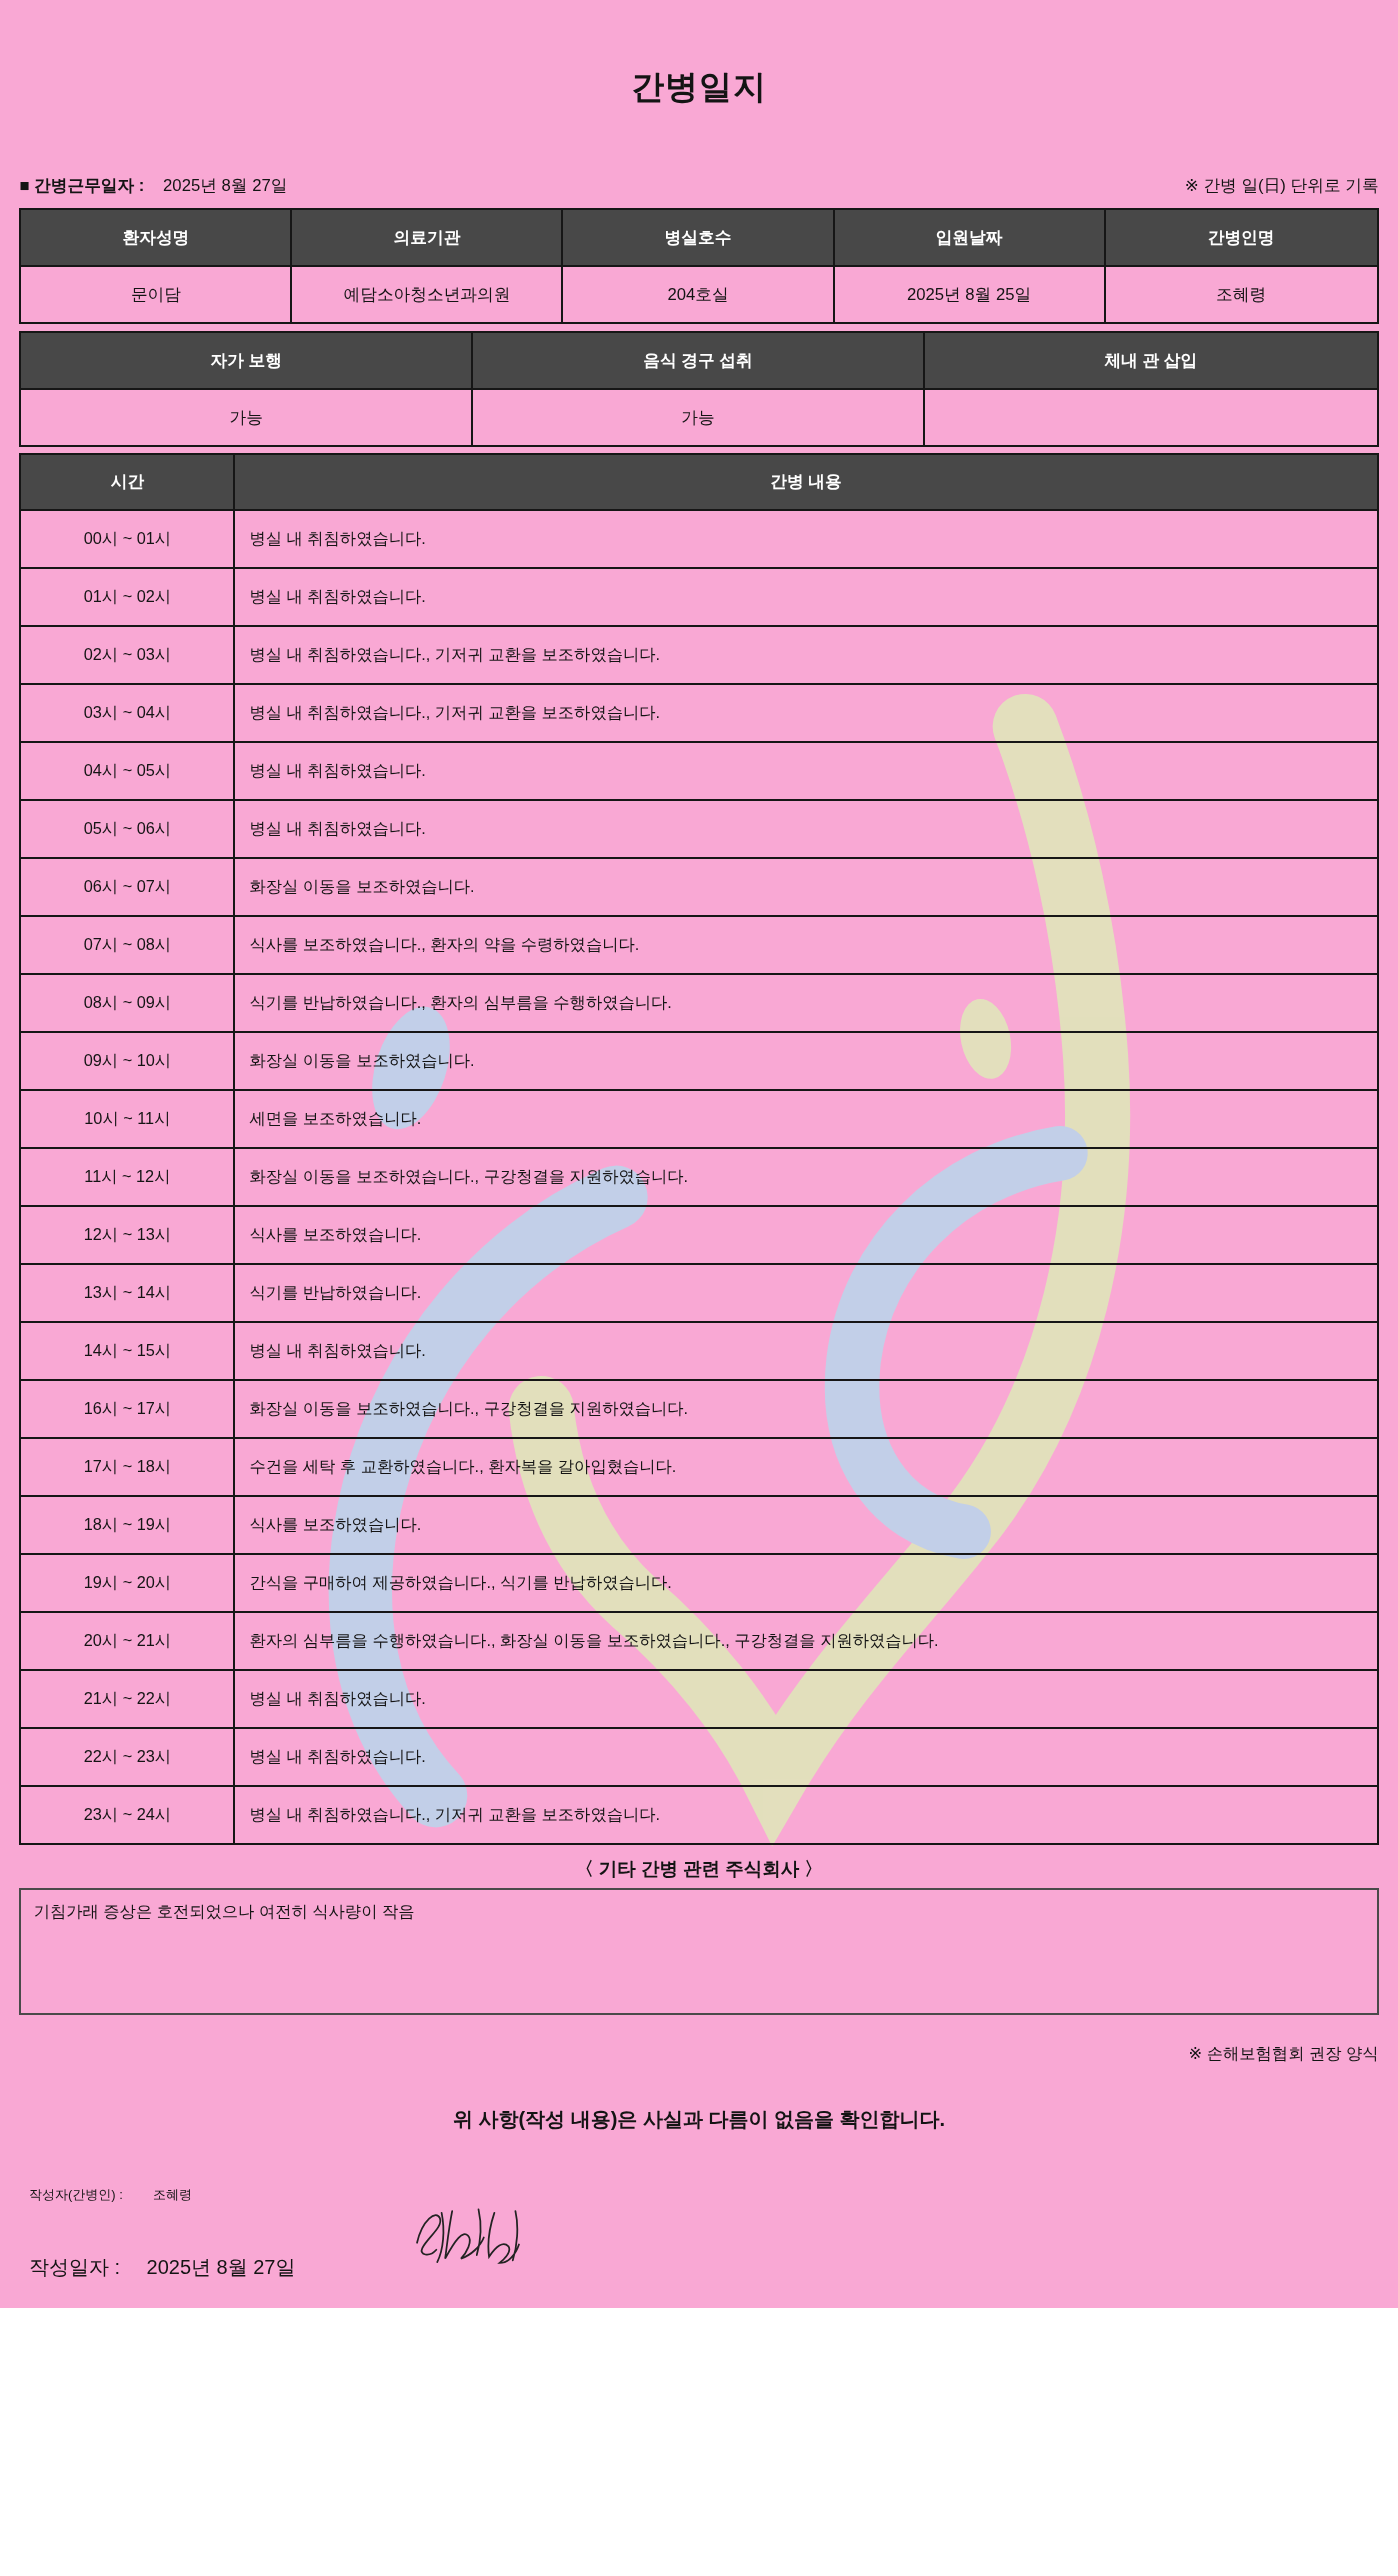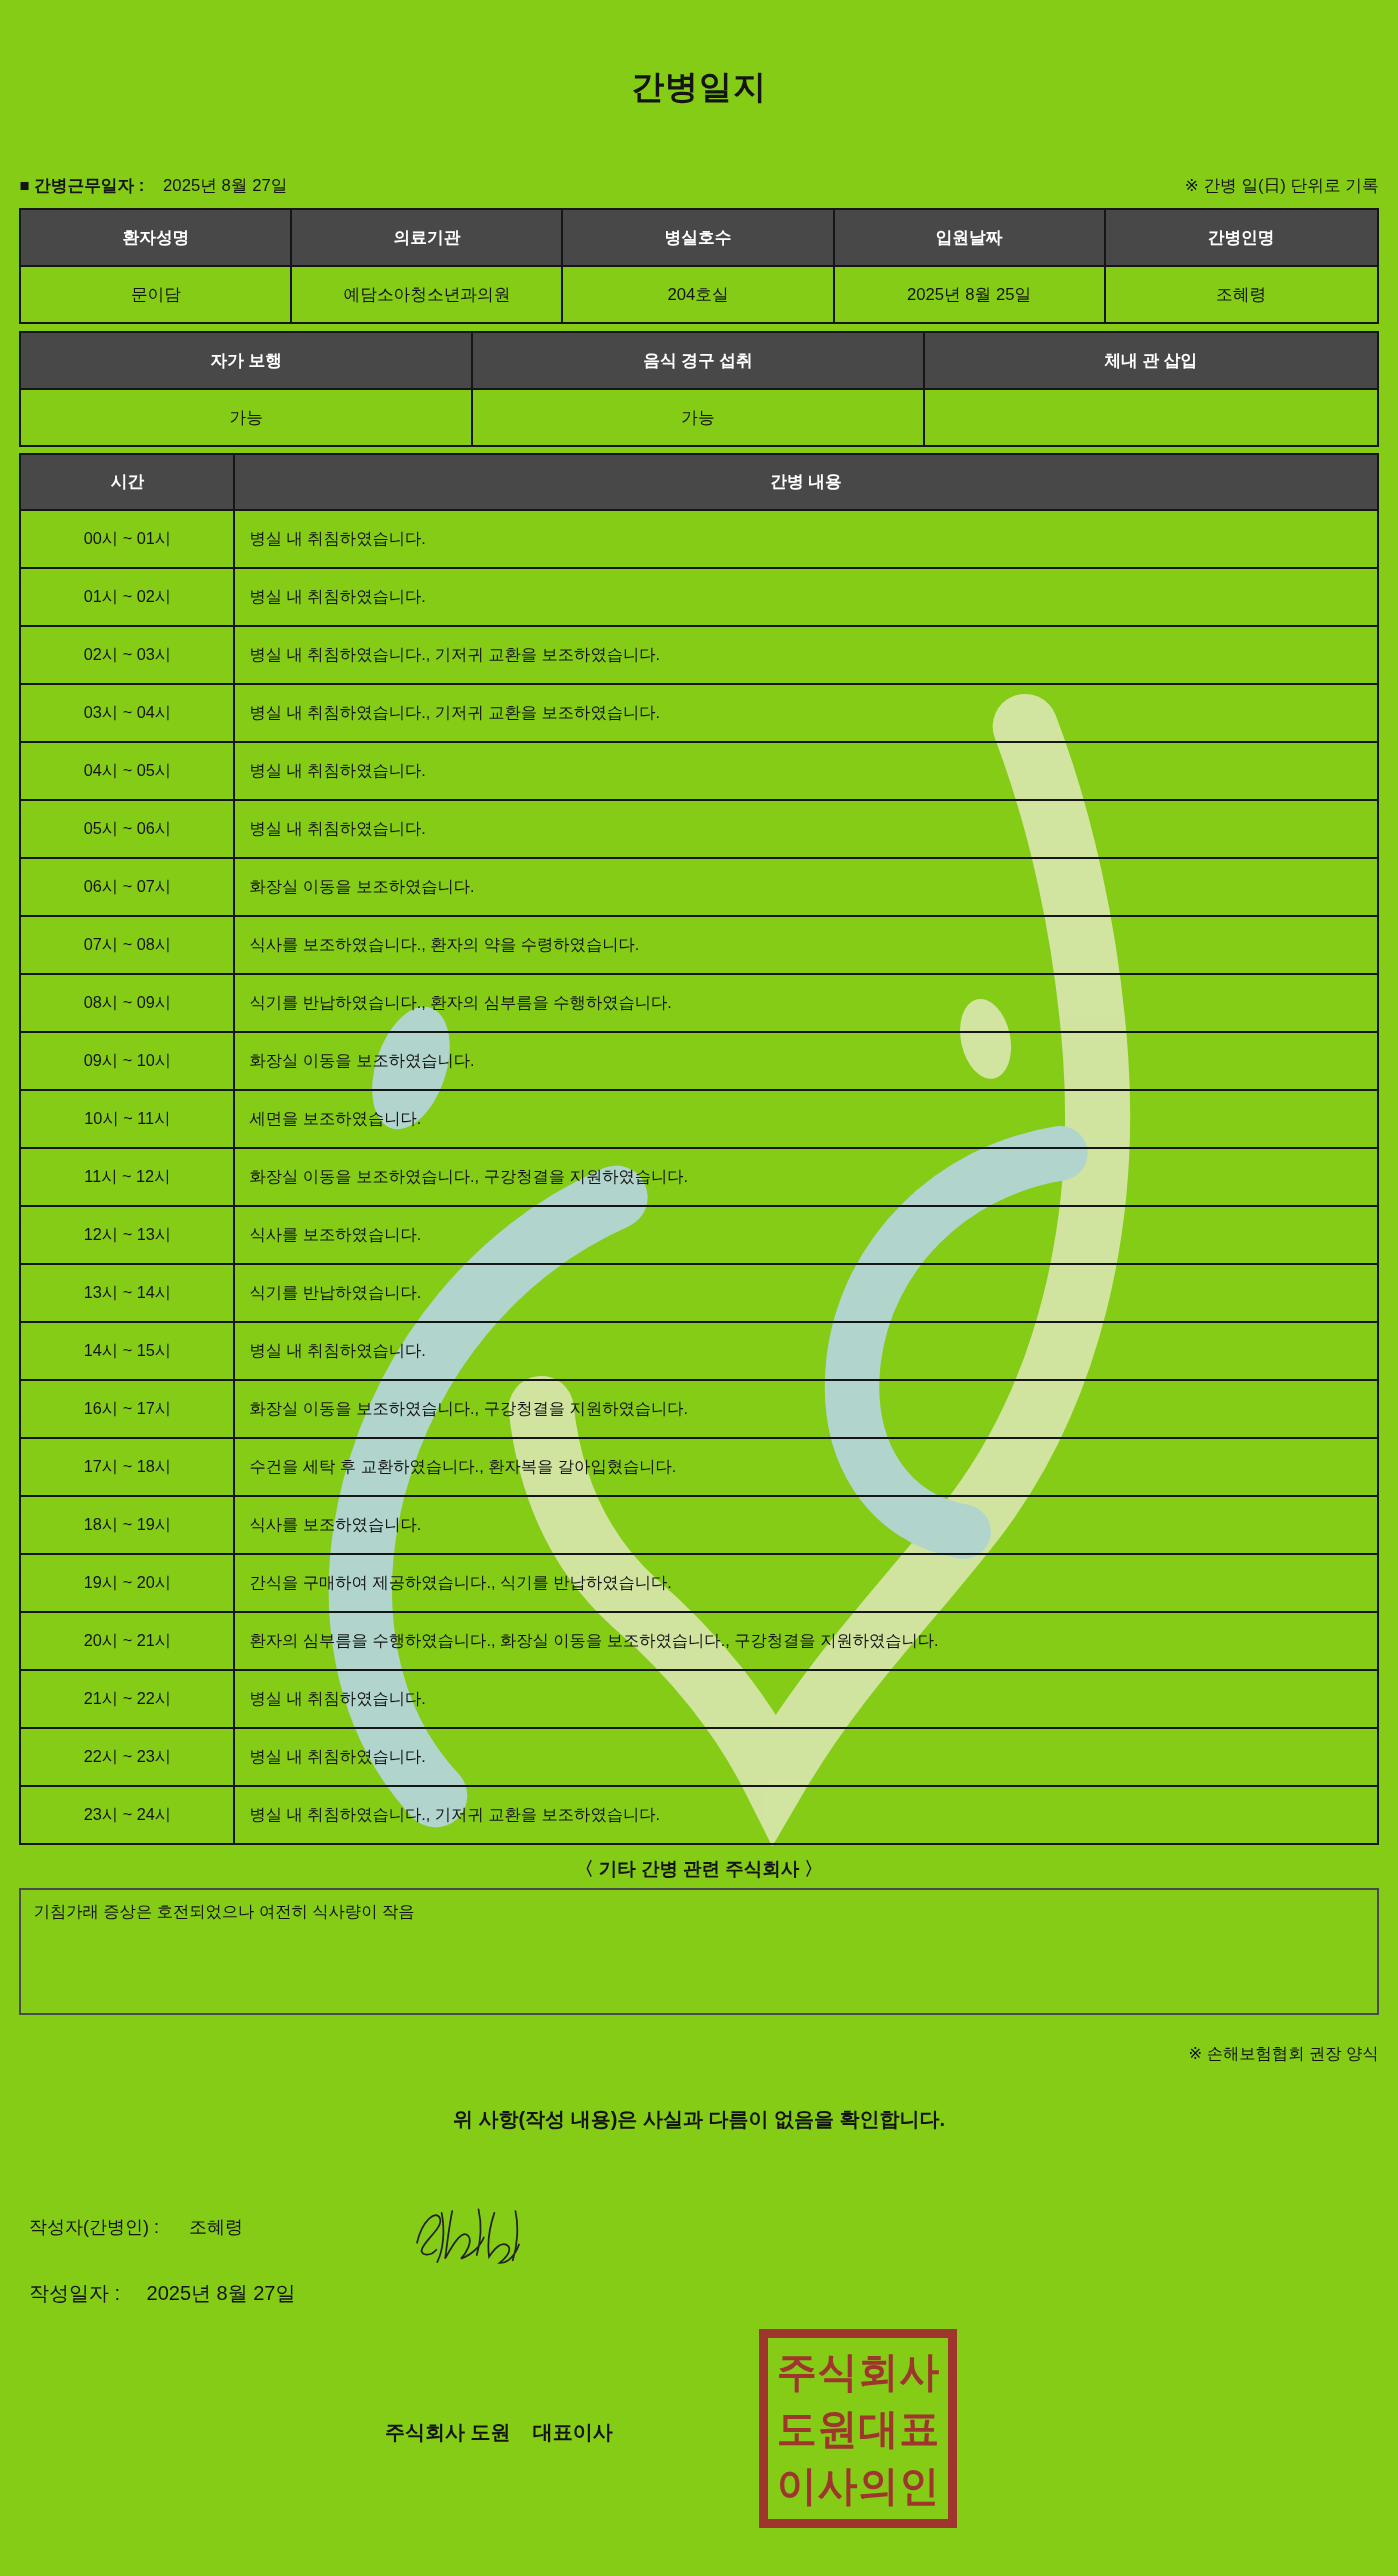--- a/index.html
+++ b/index.html
@@ -1,17 +1,17 @@
 <!DOCTYPE html>
 <html style="font-size:14px"><head>
 <meta charset="utf-8">
 <style>
   html,body { margin:0; padding:0; background:#ffffff; }
   body { width:1398px; font-family:"Liberation Sans","DejaVu Sans",sans-serif; color:#141414; }
-  .page { position:relative; width:1398px; height:2576px; background:#84cc16; overflow:hidden; }
+  .page { position:relative; width:1398px; height:2308px; background:#f9a8d4; overflow:hidden; }
   .watermark { position:absolute; left:220px; top:616px; z-index:0; pointer-events:none; }
   .content { position:relative; z-index:1; }
 
   .doc-title { padding-top:65px; text-align:center; font-size:33px; font-weight:bold; letter-spacing:0.9px; height:40px; }
 
   .meta-row { margin:69px 19.4px 0 19.4px; display:flex; justify-content:space-between; align-items:flex-end; font-size:16.7px; font-weight:600; }
   .meta-left span { display:inline-block; }
   .meta-left .val { margin-left:14px; font-weight:500; }
   .meta-right { font-weight:500; }
 
@@ -28,21 +28,21 @@
   .mt13 { margin-top:11.4px; } .mt7 { margin-top:6.2px; }
   .care-hcell { height:54px; }
   .care-time { height:56px; font-size:16.3px; }
   .care-content { height:56px; justify-content:flex-start; padding-left:14px; font-size:16.3px; }
 
   .notes-title { margin-top:11.4px; text-align:center; font-size:18.5px; font-weight:bold; height:24px; }
   .notes-box { margin:8px 19.4px 0 19.4px; height:102px; border:2.2px solid #4a4a4a; padding:10.6px 12.3px; font-size:16.3px; }
   .form-note { margin:28px 19.4px 0 0; text-align:right; font-size:16.3px; font-weight:500; height:21px; }
   .statement { margin-top:42px; text-align:center; font-size:20px; font-weight:bold; height:26.4px; }
 
-  .writer-row { margin:79px 0 0 29px; font-size:18px; height:30px; display:flex; align-items:center; }
+  .writer-row { margin:53px 0 0 29px; font-size:13px; height:30px; display:flex; }
   .writer-row .name { margin-left:30px; }
   .date-row { margin:37px 0 0 29px; font-size:20px; height:30px; display:flex; align-items:center; }
   .date-row .val { margin-left:26.4px; }
 
   .signature { position:absolute; left:410px; top:2204px; z-index:2; }
   .company-line { position:absolute; left:385px; top:2419px; font-size:20px; font-weight:bold; white-space:pre; z-index:2; }
   .stamp { position:absolute; left:759px; top:2329px; width:198px; height:199px; box-sizing:border-box;
            border:9.7px solid #9e362e; background:rgba(255,255,255,0.0); padding:8px 8.8px;
            display:flex; flex-direction:column; justify-content:space-between; z-index:2; }
   .stamp-row { display:flex; justify-content:space-between; color:#9e362e; font-weight:800; font-size:40px; line-height:51px; transform:scaleY(1.04); }

